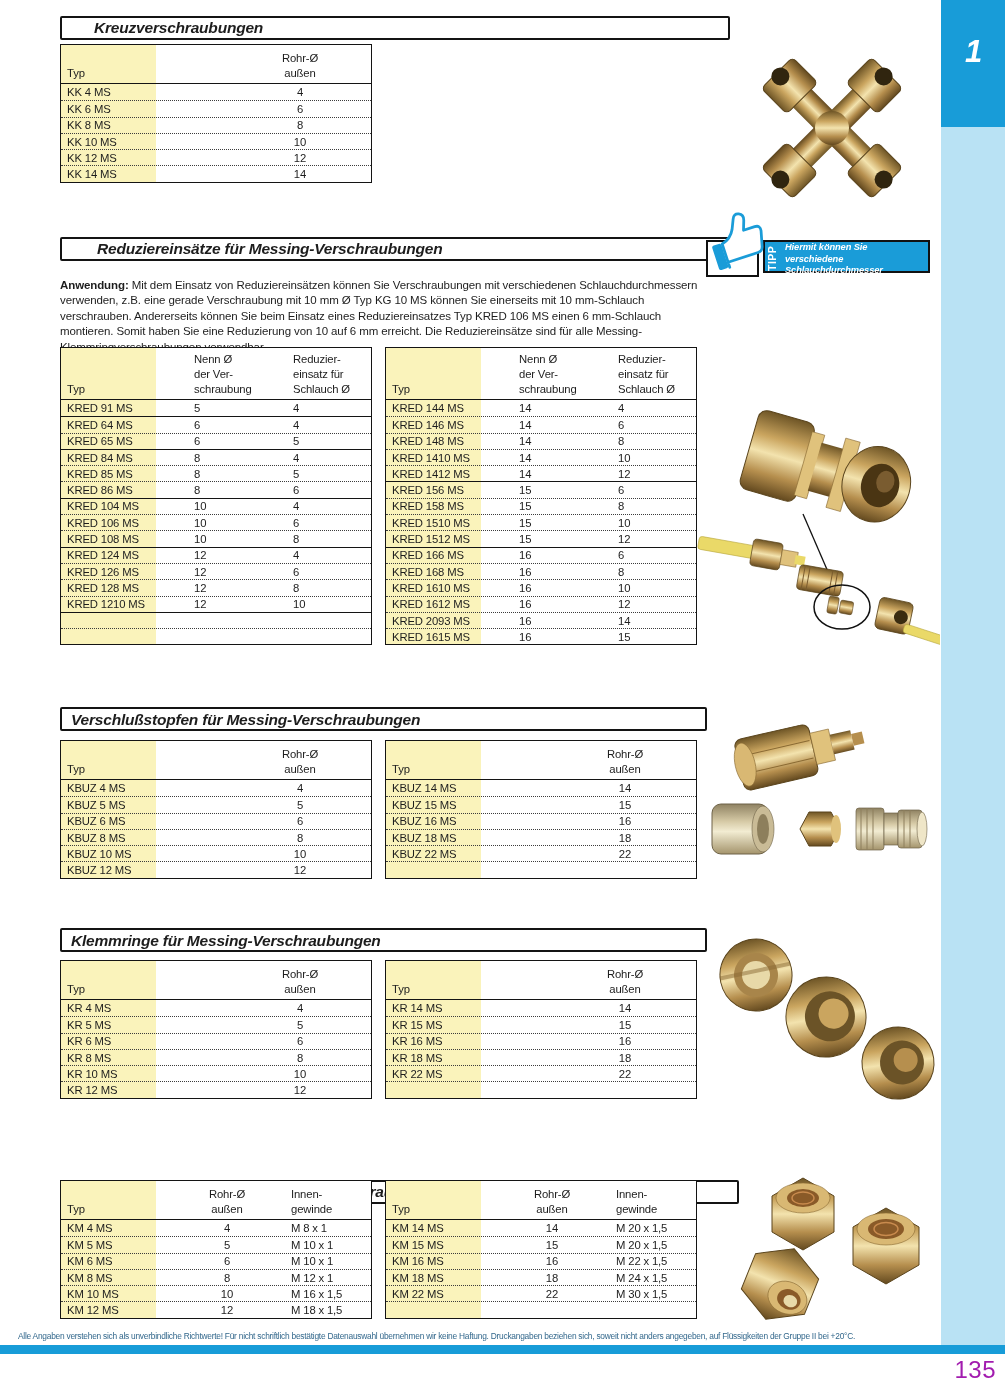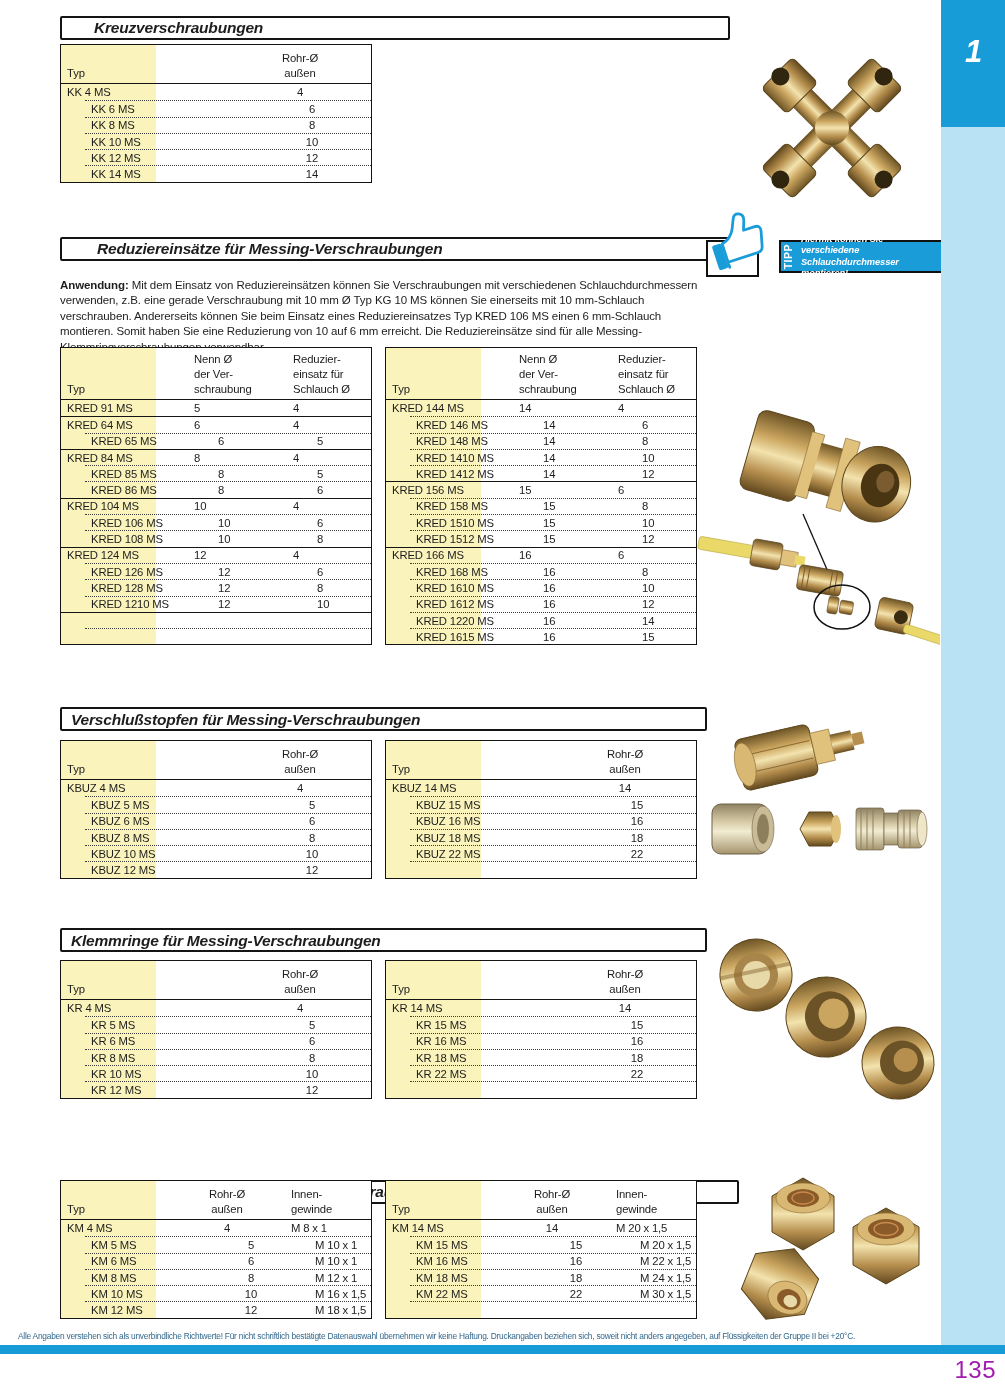--- a/index.html
+++ b/index.html
@@ -10,40 +10,40 @@
             border-radius:2px;background:#fff;display:flex;align-items:center;padding-left:9px;}
   .sec-head span{font-style:italic;font-weight:bold;font-size:15.5px;letter-spacing:-.2px;}
   
   .ptable{position:absolute;width:312px;border:1.5px solid #141414;background:#fff;box-sizing:border-box;}
   .ylw{position:absolute;left:0;top:0;bottom:0;width:95px;background:#faf3bb;}
   .thead{position:relative;display:flex;align-items:flex-end;border-bottom:1.8px solid #141414;}
   .lay-simple2 .thead,.lay-nut3 .thead{height:38px;}
   .lay-red3 .thead{height:51px;}
   .hc{white-space:pre-line;font-size:11.3px;line-height:15px;padding-bottom:2px;letter-spacing:-.15px;}
   .trow{position:relative;display:flex;align-items:center;height:16.3px;box-sizing:border-box;}
-  .trow.dotted{border-top:1px dotted #3c3c3c;margin-left:24px;}
+  .trow.dotted{border-top:1px dotted #3c3c3c;}
   .trow.solid{border-top:1.8px solid #141414;}
   .tc{font-size:11.3px;letter-spacing:-.15px;white-space:nowrap;}
   .lay-simple2 .c0{width:168px;padding-left:6px;text-align:left;box-sizing:border-box;}
   .lay-simple2 .c1{flex:1;text-align:center;}
   .lay-red3 .c0{width:133px;padding-left:6px;text-align:left;box-sizing:border-box;}
   .lay-red3 .c1{width:95px;text-align:left;}
   .lay-red3 .c2{flex:1;text-align:left;padding-left:4px;}
   .lay-nut3 .c0{width:110px;padding-left:6px;text-align:left;box-sizing:border-box;}
   .lay-nut3 .c1{width:112px;text-align:center;}
   .lay-nut3 .c2{flex:1;text-align:left;padding-left:8px;}
   
   .anw{position:absolute;left:60px;top:266px;width:648px;font-size:11.5px;line-height:15.6px;
        letter-spacing:-.1px;color:#1d1d1d;}
   .anw b{font-weight:bold;}
   
   .tip-box{position:absolute;left:706px;top:240px;width:49px;height:33px;border:2px solid #111;background:#fff;}
   .tip-thumb{position:absolute;left:702px;top:206px;width:64px;height:66px;z-index:2;}
   .tip-banner{position:absolute;left:763px;top:240px;width:167px;height:33px;border:2px solid #111;
-              background:#1a9cd8;box-sizing:border-box;display:flex;align-items:center;margin-left:16px;}
+              background:#1a9cd8;box-sizing:border-box;display:flex;}
   .tipp-vert{writing-mode:vertical-rl;transform:rotate(180deg);font-weight:bold;font-size:10.5px;
              color:#fff;letter-spacing:.5px;margin-left:2px;line-height:11px;}
   .tip-text{flex:1;text-align:left;padding-left:7px;}
   .tip-text div{font-style:italic;font-weight:bold;font-size:9.3px;line-height:11.5px;color:#fff;letter-spacing:-.1px;}
   
   .side-tab{position:absolute;left:941px;top:0;width:64px;height:127px;background:#189cd8;}
   .side-tab span{position:absolute;left:24px;top:34px;color:#fff;font-size:31px;font-weight:bold;font-style:italic;}
   .side-strip{position:absolute;left:941px;top:127px;width:64px;height:1218px;background:#b9e2f4;}
   .bottom-stripe{position:absolute;left:0;top:1345px;width:1005px;height:9px;background:#189cd8;}
   .footer-note{position:absolute;left:18px;top:1331px;width:920px;font-size:8.4px;letter-spacing:-.25px;
@@ -306,21 +306,21 @@
         <div class="tc c0">KRED 1610 MS</div>
         <div class="tc c1">16</div>
         <div class="tc c2">10</div>
       </div>
       <div class="trow dotted">
         <div class="tc c0">KRED 1612 MS</div>
         <div class="tc c1">16</div>
         <div class="tc c2">12</div>
       </div>
       <div class="trow dotted">
-        <div class="tc c0">KRED 1220 MS</div>
+        <div class="tc c0">KRED 2093 MS</div>
         <div class="tc c1">16</div>
         <div class="tc c2">14</div>
       </div>
       <div class="trow dotted">
         <div class="tc c0">KRED 1615 MS</div>
         <div class="tc c1">16</div>
         <div class="tc c2">15</div>
       </div>
     </div>
 

